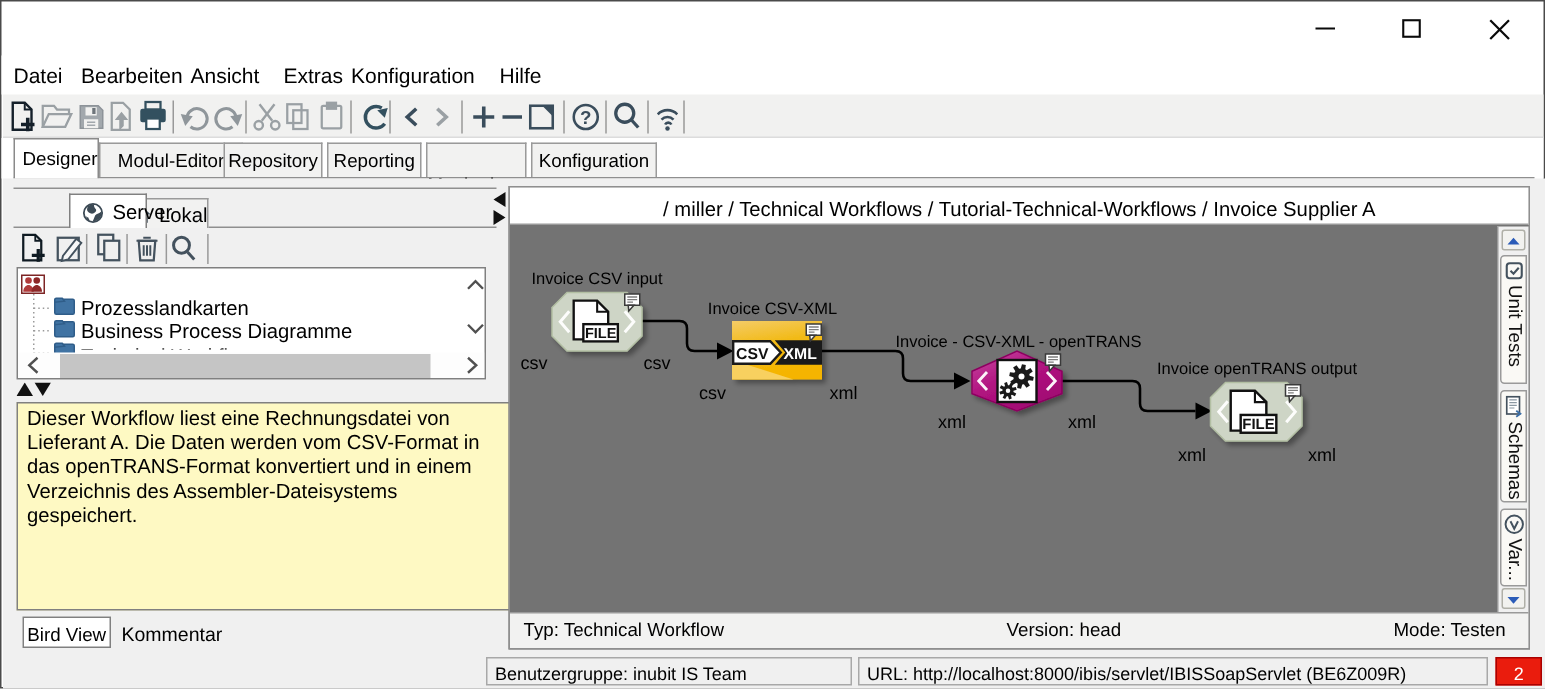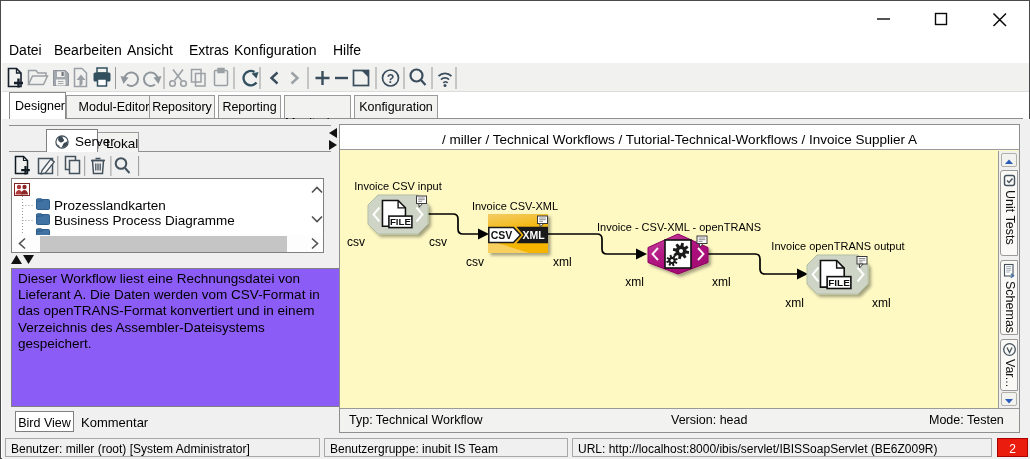--- a/index.html
+++ b/index.html
@@ -226,40 +226,40 @@
     <div class="abs" style="left:42px;top:19px;white-space:pre;">Prozesslandkarten</div>
     <div class="abs" style="left:42px;top:34px;white-space:pre;">Business Process Diagramme</div>
     <div class="abs" style="left:42px;top:51px;white-space:pre;height:3px;overflow:hidden;">Technical Workflows</div>
   </div>
 
   <svg width="26" height="10" style="position:absolute;left:2px;top:129px">
     <path d="M0 9 L5.5 0 L11 9 Z" fill="#111"></path>
     <path d="M12 0 L23 0 L17.5 9 Z" fill="#111"></path>
   </svg>
 
-  <div class="abs" style="left:2px;top:142px;width:366px;height:139px;background:#8b5cf6;border:1px solid #808080;font-size:13.5px;line-height:16.2px;">
+  <div class="abs" style="left:2px;top:142px;width:366px;height:139px;background:#fef9c3;border:1px solid #808080;font-size:13.5px;line-height:16.2px;">
     <div style="position:absolute;left:6px;top:2px;white-space:pre;">Dieser Workflow liest eine Rechnungsdatei von
 Lieferant A. Die Daten werden vom CSV-Format in
 das openTRANS-Format konvertiert und in einem
 Verzeichnis des Assembler-Dateisystems
 gespeichert.</div>
   </div>
 
   <div class="tab" style="left:6px;top:285px;width:59px;height:21px;background:#fff;border-color:#808080;font-size:12.5px;">
         <div style="text-align:center;margin-top:4px">Bird View</div>
       </div>
   <div class="abs" style="left:72px;top:289px;font-size:13px;">Kommentar</div>
 </div>
 
 <svg class="abs" style="left:326px;top:126px;width:12px;height:24px">
   <path d="M10 1 L2 6 L10 11 Z" fill="#111"></path>
   <path d="M2 13 L10 18 L2 23 Z" fill="#111"></path>
 </svg>
 
-<div class="abs" id="canvaspanel" style="left:338px;top:123px;width:681px;height:309px;background:#fef9c3;border:1px solid #8f8f8f;">
+<div class="abs" id="canvaspanel" style="left:338px;top:123px;width:681px;height:309px;background:#737373;border:1px solid #8f8f8f;">
 
   <div class="abs" style="left:0;top:0;width:679px;height:25px;background:#fff;border-bottom:1px solid #9a9a9a;font-size:13.5px;">
     <div style="text-align:center;margin-top:7px;">/ miller / Technical Workflows / Tutorial-Technical-Workflows / Invoice Supplier A</div>
   </div>
 
   <div class="abs" style="left:0;top:283px;width:679px;height:24px;background:#f2f2f1;border-top:1px solid #9a9a9a;font-size:12.5px;">
     <span class="abs" style="left:9px;top:4px">Typ: Technical Workflow</span>
     <span class="abs" style="left:331px;top:4px">Version: head</span>
     <span class="abs" style="left:589px;top:4px">Mode: Testen</span>
   </div>
@@ -381,23 +381,20 @@
     <path d="M855.5 265.5 L861.5 272.5 L855.5 279.5" fill="none" stroke="#fff" stroke-width="2" opacity="0.95"></path>
     <use href="#fileicon" transform="translate(818,258) scale(0.95)"></use>
     <use href="#comment" transform="translate(854.5,254)"></use>
     <text x="836" y="247.5" text-anchor="middle" font-size="11">Invoice openTRANS output</text>
     <text x="802" y="305" text-anchor="end" font-size="12">xml</text>
     <text x="870" y="305" font-size="12">xml</text>
   </svg>
 </div>
 
 <div class="abs" id="statusbar" style="left:1px;top:434px;width:1028px;height:24px;background:#f0f0f0;font-size:12px;">
-  <div class="abs" style="left:3px;top:3px;width:315px;height:19px;border:1px solid #a8a8a8;background:#f0f0f0;">
-        <span class="abs" style="left:5px;top:3px;white-space:pre;">Benutzer: miller (root) [System Administrator]</span>
-      </div>
   <div class="abs" style="left:322px;top:3px;width:244px;height:19px;border:1px solid #a8a8a8;background:#f0f0f0;">
         <span class="abs" style="left:5px;top:3px;white-space:pre;">Benutzergruppe: inubit IS Team</span>
       </div>
   <div class="abs" style="left:570px;top:3px;width:420px;height:19px;border:1px solid #a8a8a8;background:#f0f0f0;">
         <span class="abs" style="left:5px;top:3px;white-space:pre;">URL: http://localhost:8000/ibis/servlet/IBISSoapServlet (BE6Z009R)</span>
       </div>
   <div class="abs" style="left:995px;top:3px;width:31px;height:19px;border:1px solid #a00;background:#ea1c0d;color:#fff;text-align:center;">
         <div style="margin-top:3px;">2</div>
       </div>
 </div>

